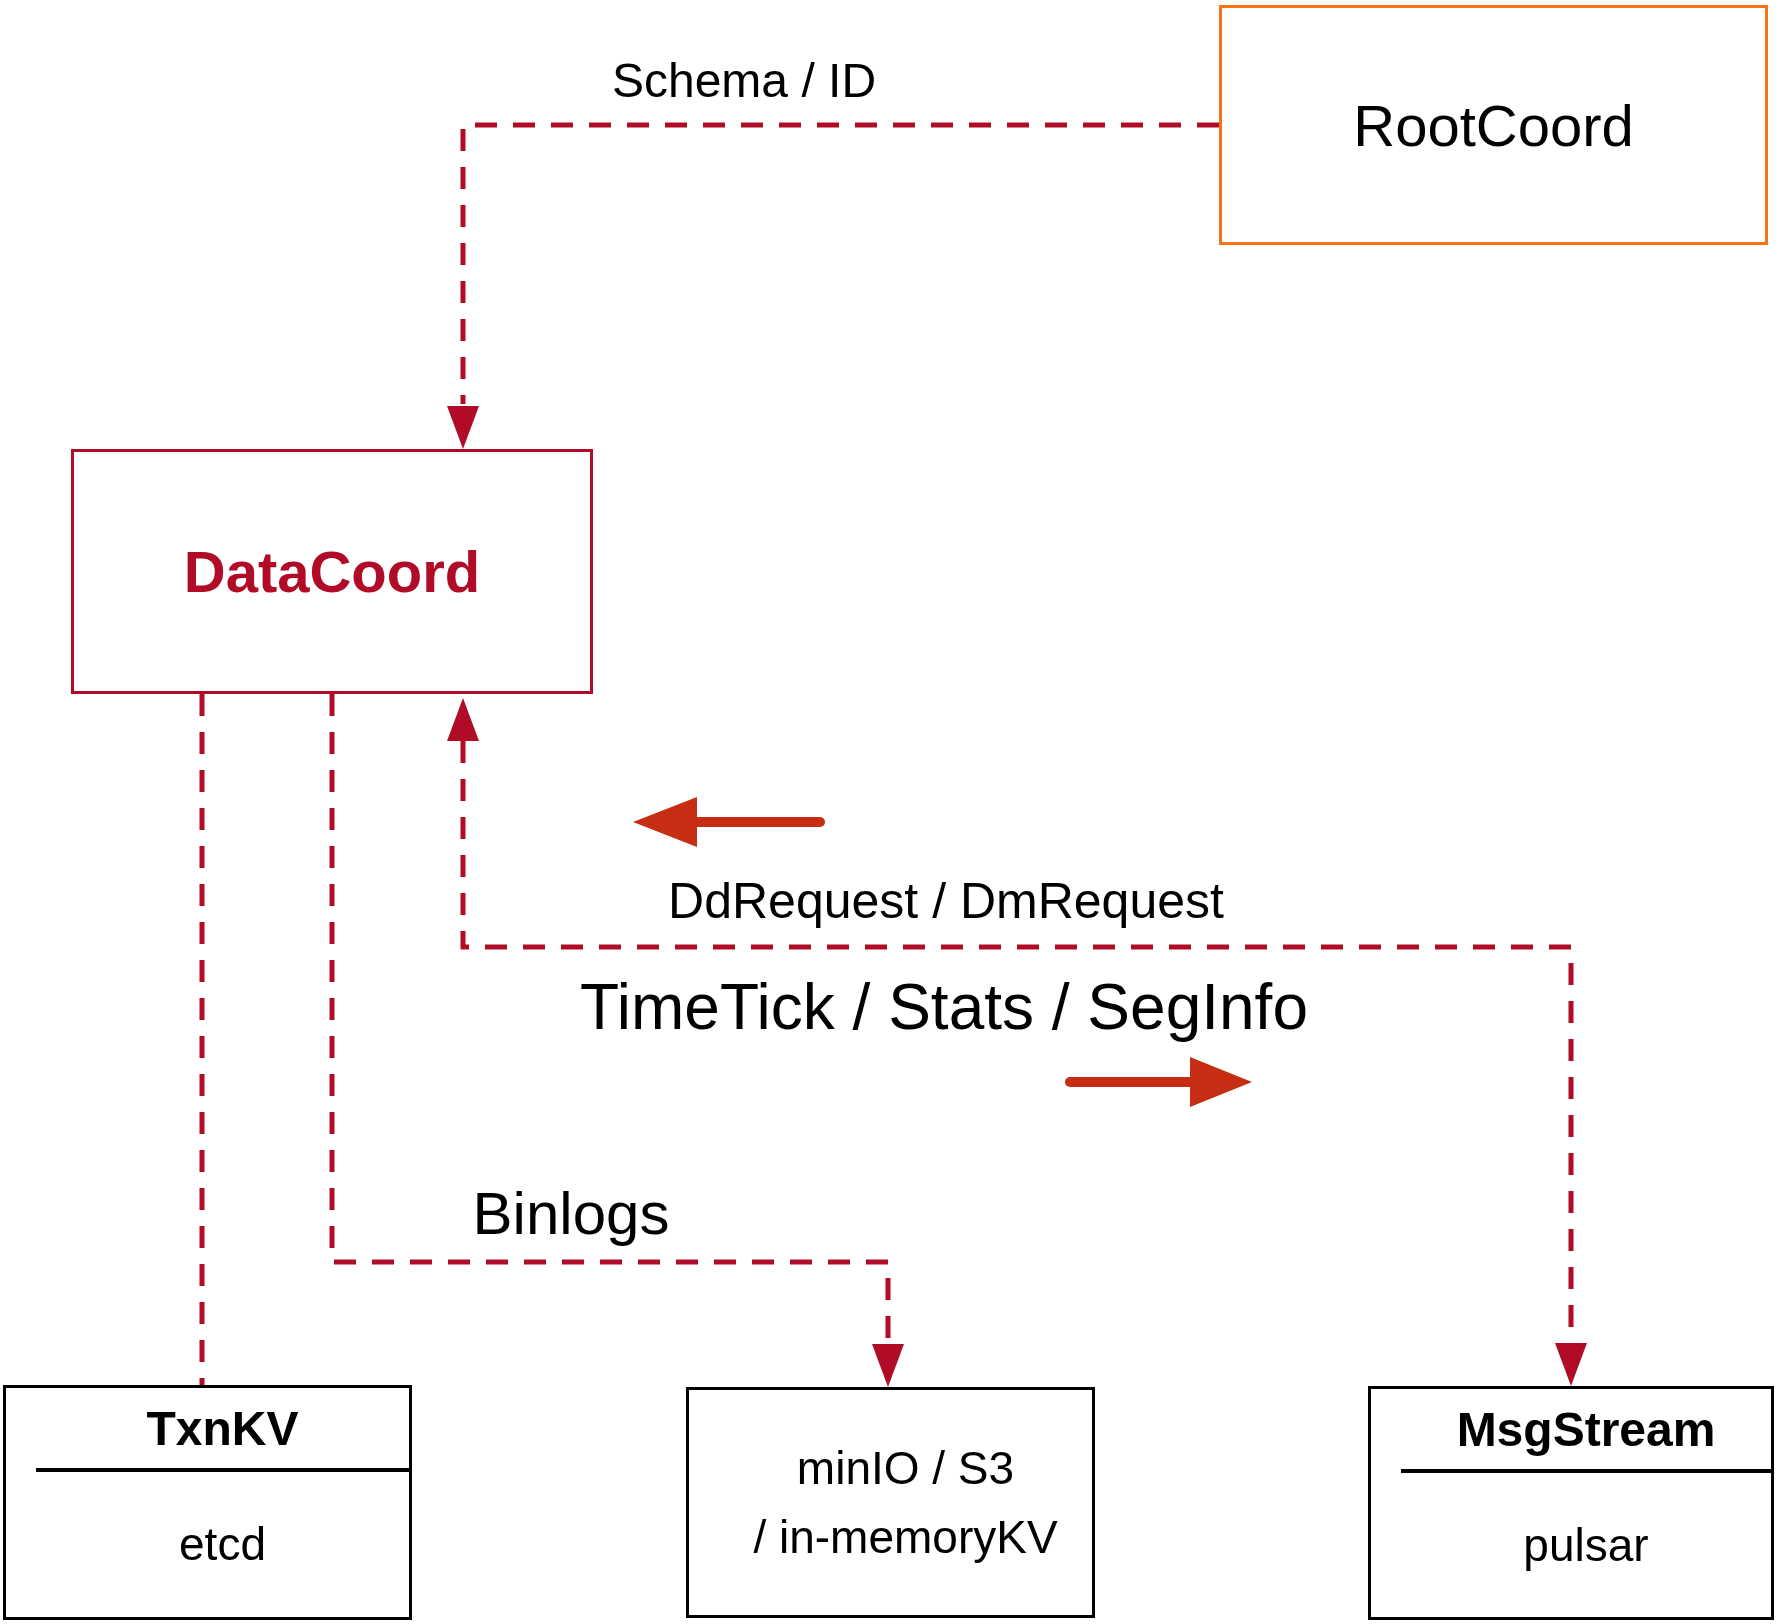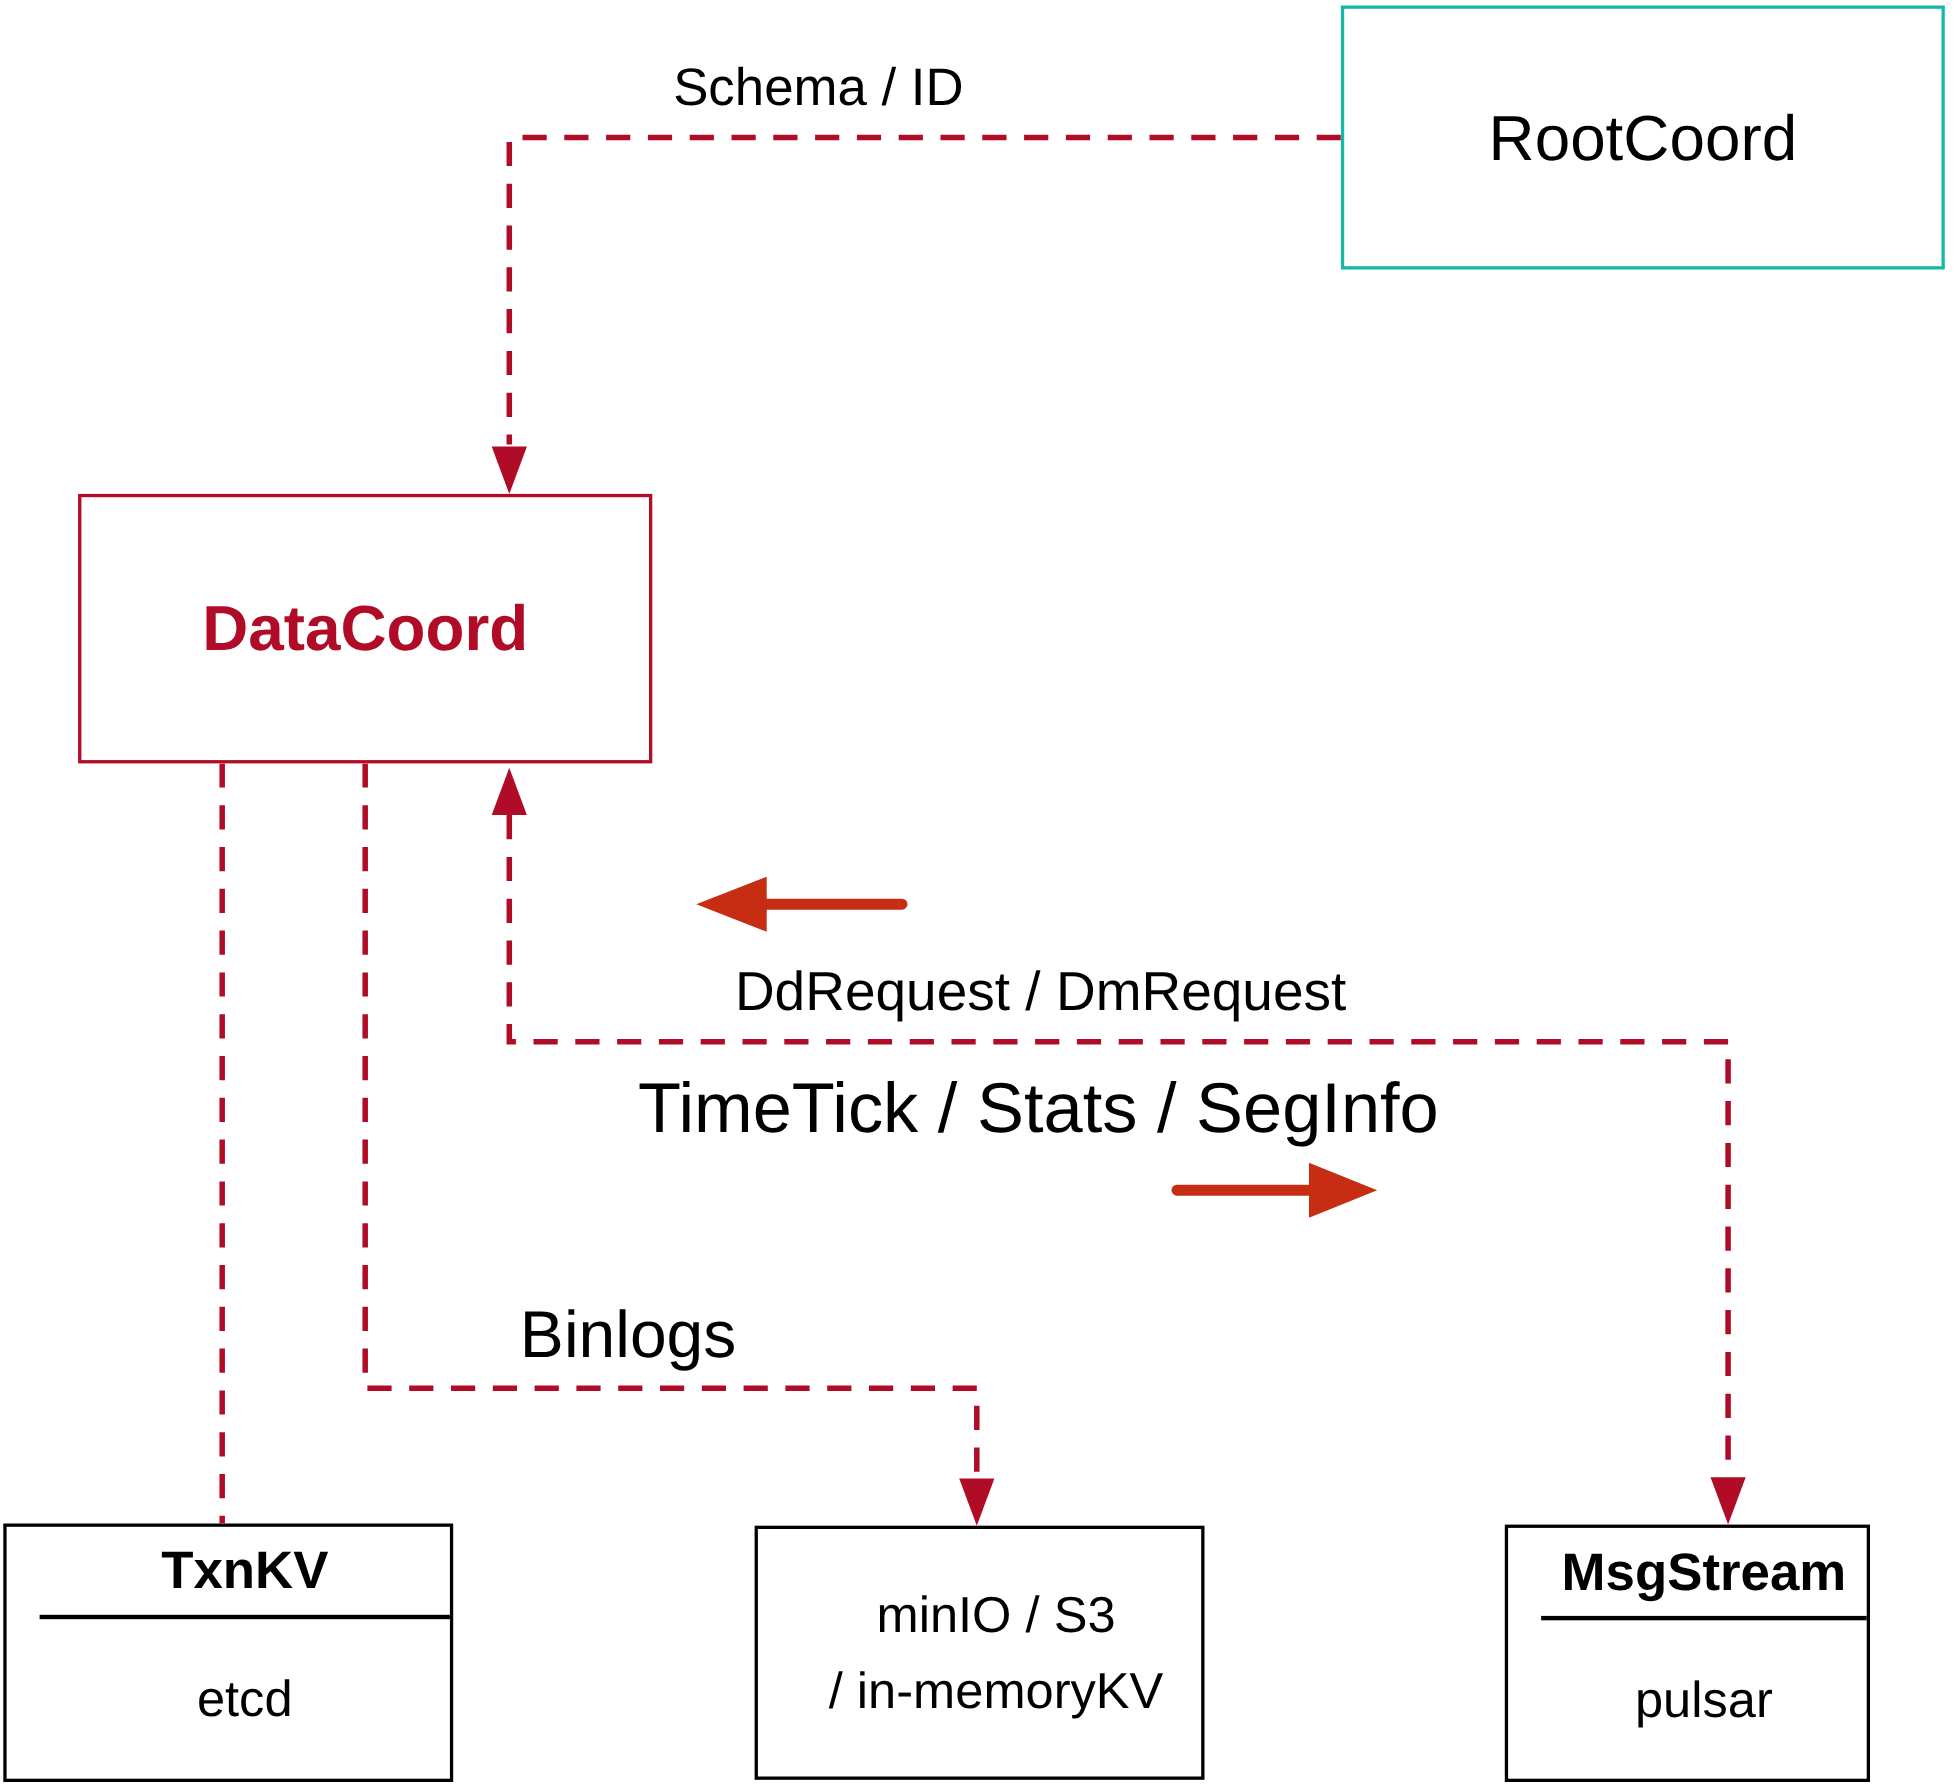--- a/index.html
+++ b/index.html
@@ -22,21 +22,21 @@
     stroke-width: 5;
     stroke-dasharray: 22 16;
   }
   .dhead { fill: #b00c27; stroke: none; }
   .solid-shaft { stroke: #c62d12; stroke-width: 10; stroke-linecap: round; }
   .solid-head { fill: #c62d12; stroke: none; }
 
   .node {
     position: absolute;
     background: #ffffff;
-    border: 3px solid #14b8a6;
+    border: 3px solid #f97316;
     box-sizing: border-box;
     display: flex;
     align-items: center;
     justify-content: center;
     color: #000000;
   }
   .node-title { font-size: 58px; }
   #rootcoord { left: 1219px; top: 5px;   width: 549px; height: 240px; }
   #datacoord { left: 71px;   top: 449px; width: 522px; height: 245px;
                border-color: #b00c27; color: #b00c27; font-weight: bold; }
@@ -65,21 +65,21 @@
     flex: 1 1 auto;
     display: flex;
     flex-direction: column;
     align-items: center;
     justify-content: center;
     font-size: 46px;
     line-height: 1.5;
   }
   #txnkv     { left: 3px;    top: 1385px; width: 409px; height: 235px; }
   #kv        { left: 686px;  top: 1387px; width: 409px; height: 231px; }
-  #msgstream { left: 1368px; top: 1386px; width: 332px; height: 234px; }
+  #msgstream { left: 1368px; top: 1386px; width: 406px; height: 234px; }
 
   .edge-label {
     position: absolute;
     transform: translate(-50%, -50%);
     color: #000000;
     white-space: nowrap;
   }
   #label-schema   { left: 744px;  top: 80px;   font-size: 48px; }
   #label-dd       { left: 946px;  top: 901px;  font-size: 50px; }
   #label-timetick { left: 944px;  top: 1007px; font-size: 64px; }

